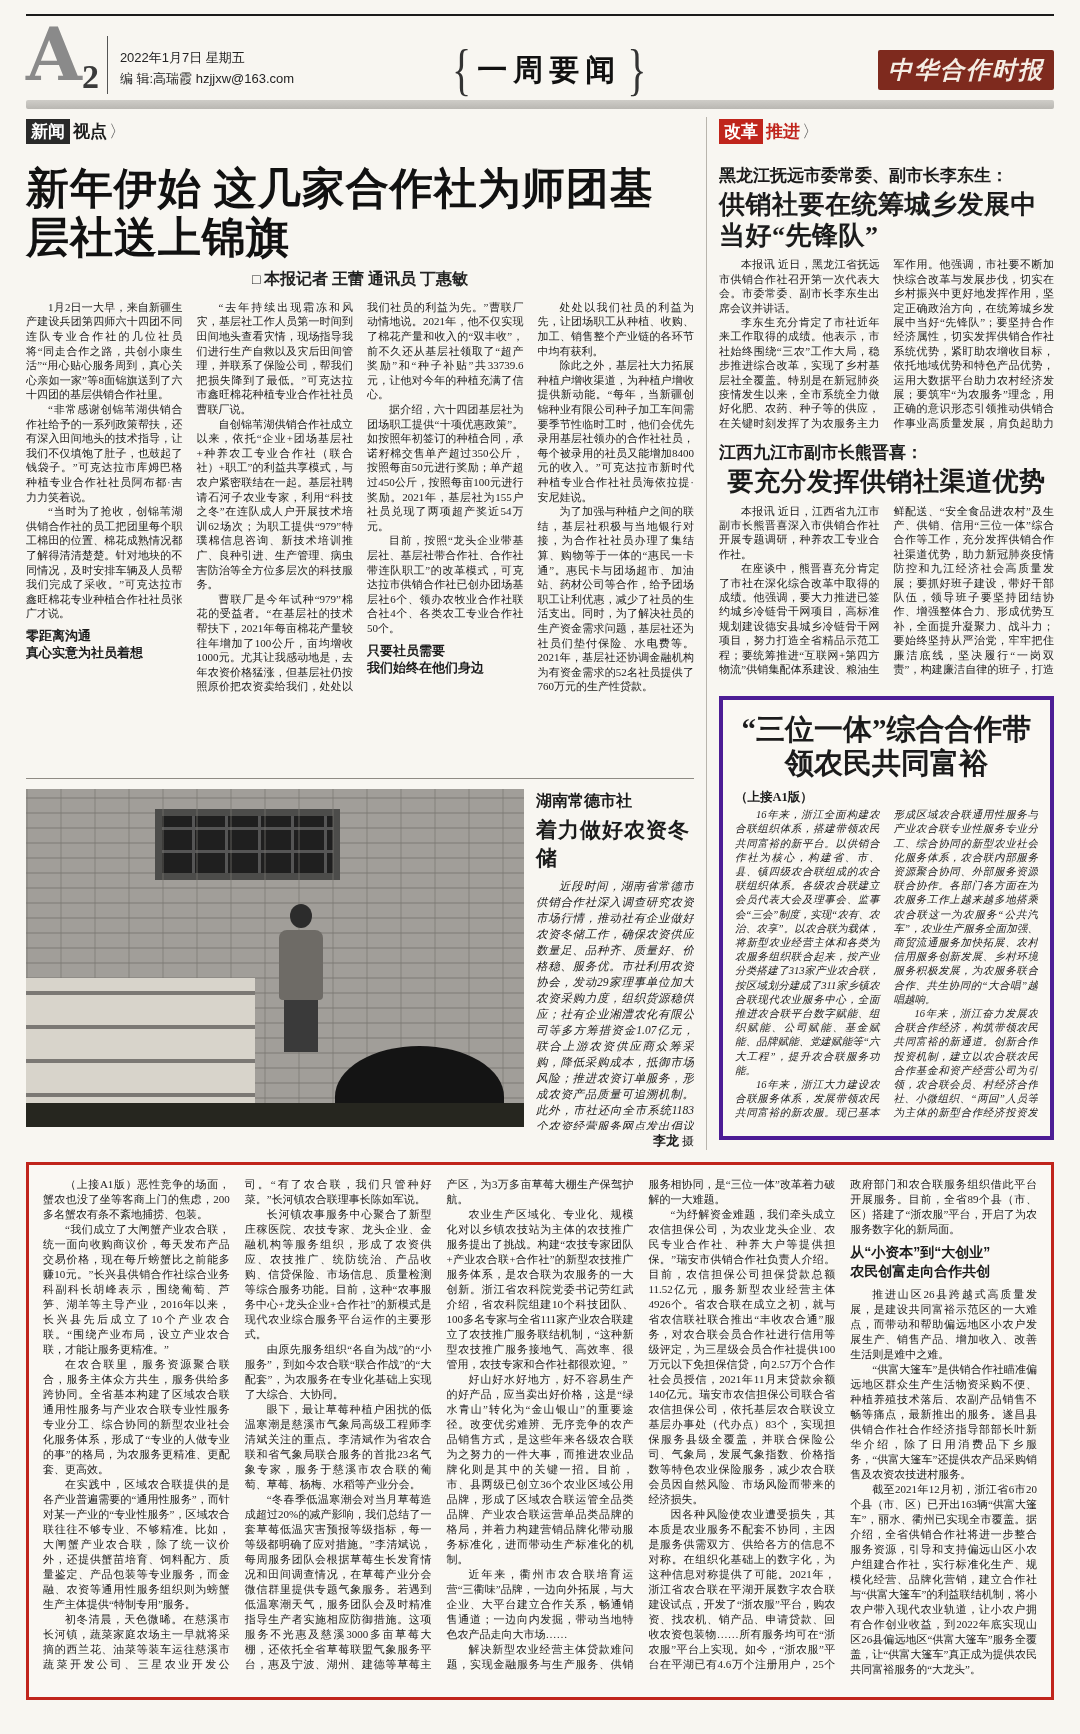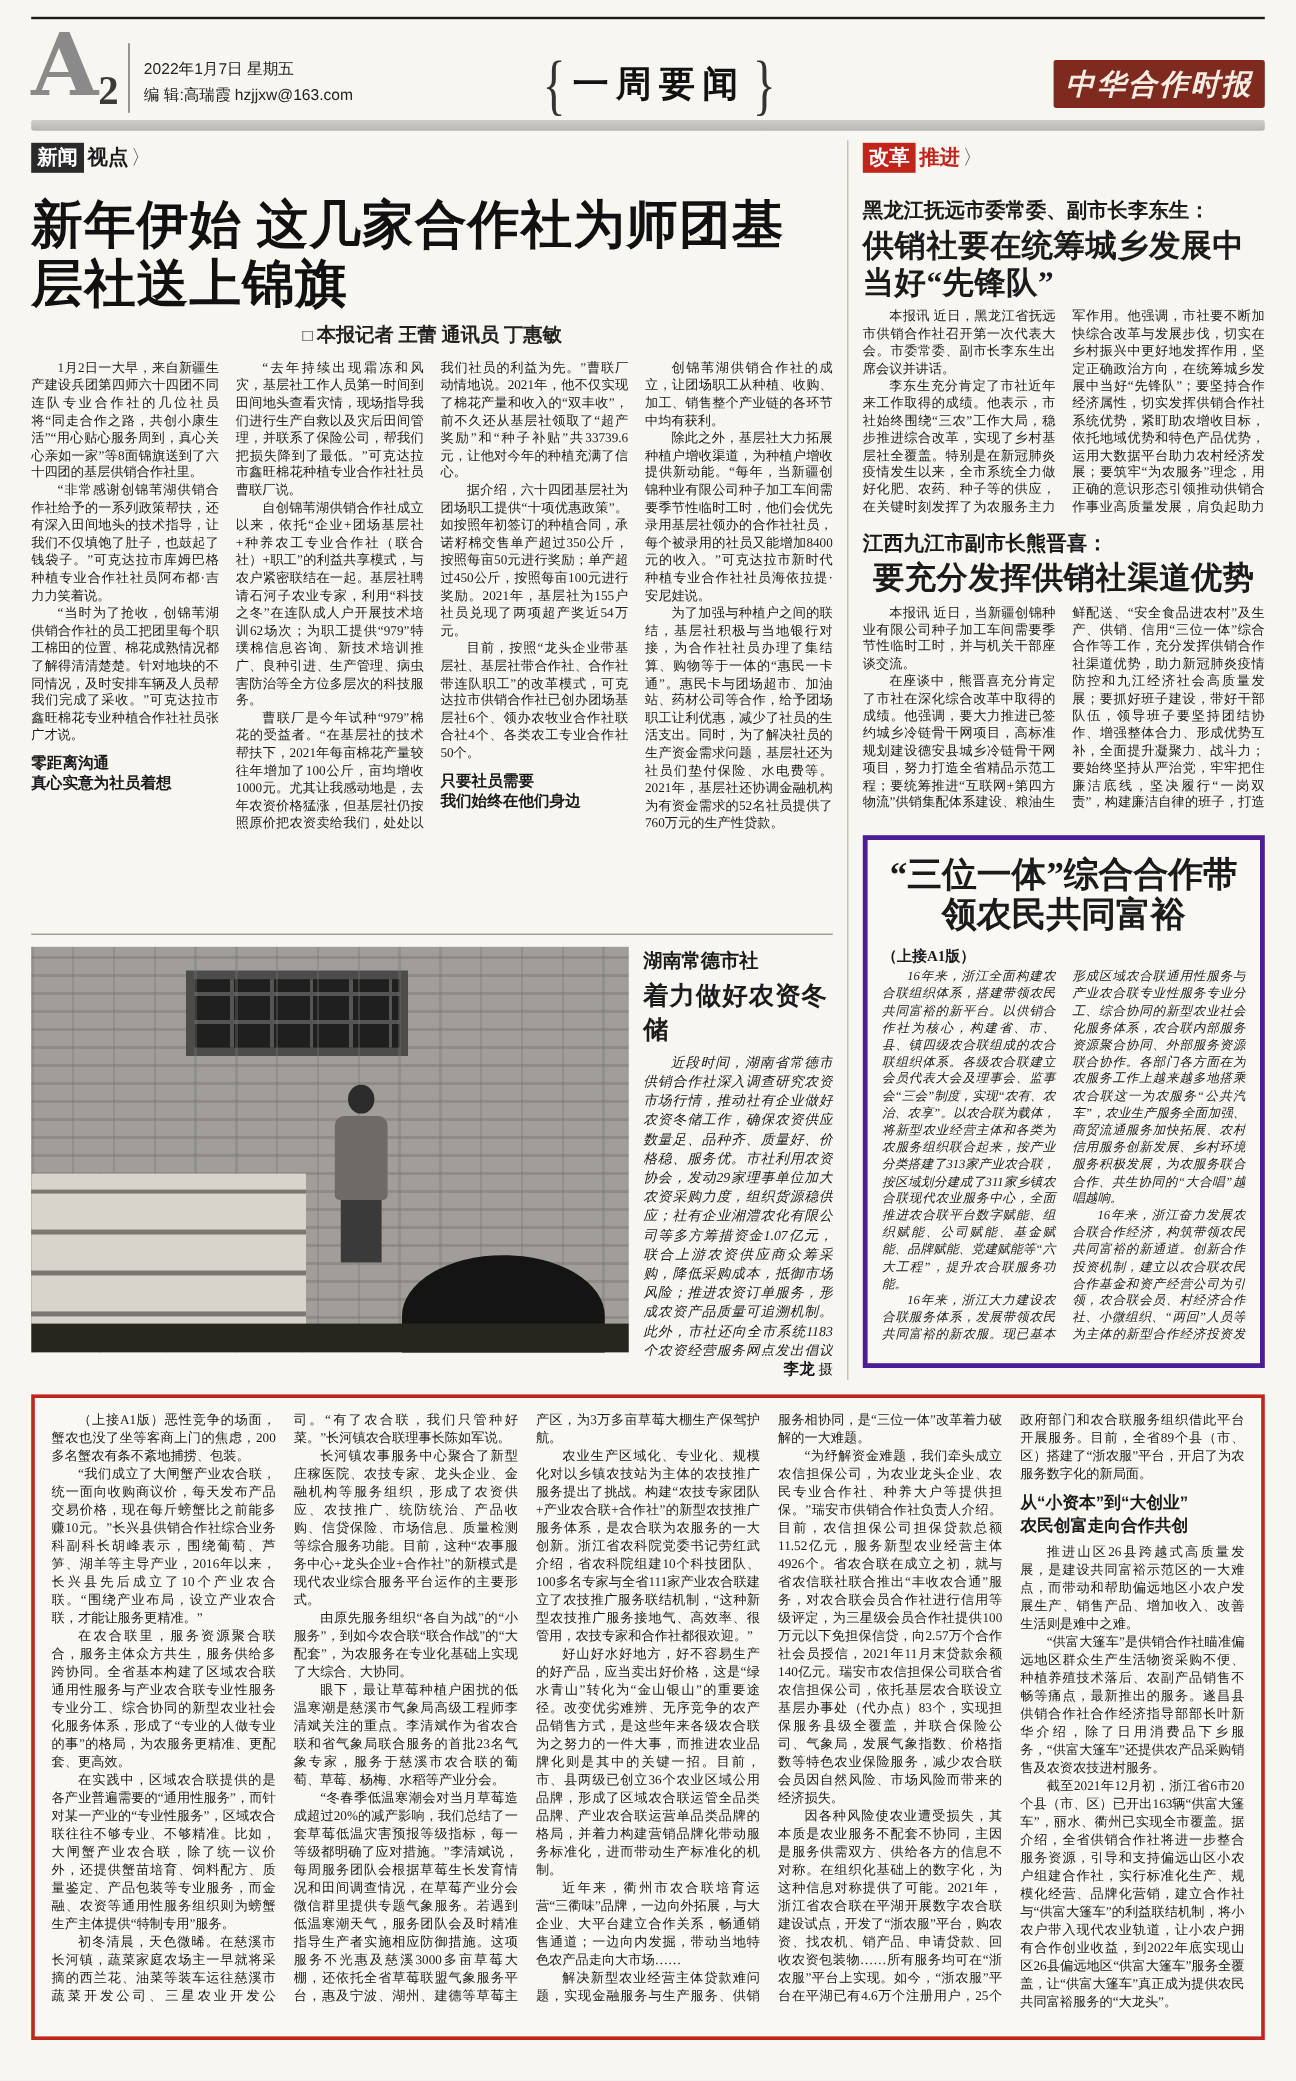--- a/index.html
+++ b/index.html
@@ -124,21 +124,21 @@
           <p class="para">“当时为了抢收，创锦苇湖供销合作社的员工把团里每个职工棉田的位置、棉花成熟情况都了解得清清楚楚。针对地块的不同情况，及时安排车辆及人员帮我们完成了采收。”可克达拉市鑫旺棉花专业种植合作社社员张广才说。</p>
           <p class="inhead">零距离沟通
 真心实意为社员着想</p>
           <p class="para">“去年持续出现霜冻和风灾，基层社工作人员第一时间到田间地头查看灾情，现场指导我们进行生产自救以及灾后田间管理，并联系了保险公司，帮我们把损失降到了最低。”可克达拉市鑫旺棉花种植专业合作社社员曹联厂说。</p>
           <p class="para">自创锦苇湖供销合作社成立以来，依托“企业+团场基层社+种养农工专业合作社（联合社）+职工”的利益共享模式，与农户紧密联结在一起。基层社聘请石河子农业专家，利用“科技之冬”在连队成人户开展技术培训62场次；为职工提供“979”特璞棉信息咨询、新技术培训推广、良种引进、生产管理、病虫害防治等全方位多层次的科技服务。</p>
           <p class="para">曹联厂是今年试种“979”棉花的受益者。“在基层社的技术帮扶下，2021年每亩棉花产量较往年增加了100公斤，亩均增收1000元。尤其让我感动地是，去年农资价格猛涨，但基层社仍按照原价把农资卖给我们，处处以我们社员的利益为先。”曹联厂动情地说。2021年，他不仅实现了棉花产量和收入的“双丰收”，前不久还从基层社领取了“超产奖励”和“种子补贴”共33739.6元，让他对今年的种植充满了信心。</p>
           <p class="para">据介绍，六十四团基层社为团场职工提供“十项优惠政策”。如按照年初签订的种植合同，承诺籽棉交售单产超过350公斤，按照每亩50元进行奖励；单产超过450公斤，按照每亩100元进行奖励。2021年，基层社为155户社员兑现了两项超产奖近54万元。</p>
           <p class="para">目前，按照“龙头企业带基层社、基层社带合作社、合作社带连队职工”的改革模式，可克达拉市供销合作社已创办团场基层社6个、领办农牧业合作社联合社4个、各类农工专业合作社50个。</p>
           <p class="inhead">只要社员需要
 我们始终在他们身边</p>
-          <p class="para">创锦苇湖供销合作社的成立，让团场职工从种植、收购、加工、销售整个产业链的各环节中均有获利。</p>
+          <p class="para">处处以我们社员的利益为先，让团场职工从种植、收购、加工、销售整个产业链的各环节中均有获利。</p>
           <p class="para">除此之外，基层社大力拓展种植户增收渠道，为种植户增收提供新动能。“每年，当新疆创锦种业有限公司种子加工车间需要季节性临时工时，他们会优先录用基层社领办的合作社社员，每个被录用的社员又能增加8400元的收入。”可克达拉市新时代种植专业合作社社员海依拉提·安尼娃说。</p>
           <p class="para">为了加强与种植户之间的联结，基层社积极与当地银行对接，为合作社社员办理了集结算、购物等于一体的“惠民一卡通”。惠民卡与团场超市、加油站、药材公司等合作，给予团场职工让利优惠，减少了社员的生活支出。同时，为了解决社员的生产资金需求问题，基层社还为社员们垫付保险、水电费等。2021年，基层社还协调金融机构为有资金需求的52名社员提供了760万元的生产性贷款。</p>
         </div>
       <hr class="hrule">
       <div class="photo-row">
         <div class="photo">
           <div class="ph-window">
               <i></i>
             </div>
           <div class="ph-person">
@@ -179,21 +179,21 @@
         <div class="body-cols cols2a">
             <p class="para">本报讯 近日，黑龙江省抚远市供销合作社召开第一次代表大会。市委常委、副市长李东生出席会议并讲话。</p>
             <p class="para">李东生充分肯定了市社近年来工作取得的成绩。他表示，市社始终围绕“三农”工作大局，稳步推进综合改革，实现了乡村基层社全覆盖。特别是在新冠肺炎疫情发生以来，全市系统全力做好化肥、农药、种子等的供应，在关键时刻发挥了为农服务主力军作用。他强调，市社要不断加快综合改革与发展步伐，切实在乡村振兴中更好地发挥作用，坚定正确政治方向，在统筹城乡发展中当好“先锋队”；要坚持合作经济属性，切实发挥供销合作社系统优势，紧盯助农增收目标，依托地域优势和特色产品优势，运用大数据平台助力农村经济发展；要筑牢“为农服务”理念，用正确的意识形态引领推动供销合作事业高质量发展，肩负起助力乡村振兴的重要历史使命，在服务“三农”工作中作出新的更大的贡献。</p>
           </div>
       </div>
 
       <div>
         <div class="pretitle">江西九江市副市长熊晋喜：</div>
         <div class="headline2 center">要充分发挥供销社渠道优势</div>
         <div class="body-cols cols2b">
-            <p class="para">本报讯 近日，当新疆创锦种业有限公司种子加工车间需要季节性临时工时，并与机关干部座谈交流。</p>
+            <p class="para">本报讯 近日，江西省九江市副市长熊晋喜深入市供销合作社开展专题调研，种养农工专业合作社。</p>
             <p class="para">在座谈中，熊晋喜充分肯定了市社在深化综合改革中取得的成绩。他强调，要大力推进已签约城乡冷链骨干网项目，高标准规划建设德安县城乡冷链骨干网项目，努力打造全省精品示范工程；要统筹推进“互联网+第四方物流”供销集配体系建设、粮油生鲜配送、“安全食品进农村”及生产、供销、信用“三位一体”综合合作等工作，充分发挥供销合作社渠道优势，助力新冠肺炎疫情防控和九江经济社会高质量发展；要抓好班子建设，带好干部队伍，领导班子要坚持团结协作、增强整体合力、形成优势互补，全面提升凝聚力、战斗力；要始终坚持从严治党，牢牢把住廉洁底线，坚决履行“一岗双责”，构建廉洁自律的班子，打造一支务实高效的干部队伍，努力把市社建设成为党领导下的为农服务组织及为“三农”服务的重要力量，成为党和政府密切联系农民群众的重要桥梁纽带。</p>
           </div>
       </div>
 
       <div class="redbox">
         <div class="rb-headline">“三位一体”综合合作带领农民共同富裕</div>
         <p class="jumpnote">（上接A1版）</p>
         <div class="body-cols cols2r kai">
             <p class="para">16年来，浙江全面构建农合联组织体系，搭建带领农民共同富裕的新平台。以供销合作社为核心，构建省、市、县、镇四级农合联组成的农合联组织体系。各级农合联建立会员代表大会及理事会、监事会“三会”制度，实现“农有、农治、农享”。以农合联为载体，将新型农业经营主体和各类为农服务组织联合起来，按产业分类搭建了313家产业农合联，按区域划分建成了311家乡镇农合联现代农业服务中心，全面推进农合联平台数字赋能、组织赋能、公司赋能、基金赋能、品牌赋能、党建赋能等“六大工程”，提升农合联服务功能。</p>
             <p class="para">16年来，浙江大力建设农合联服务体系，发展带领农民共同富裕的新农服。现已基本形成区域农合联通用性服务与产业农合联专业性服务专业分工、综合协同的新型农业社会化服务体系，农合联内部服务资源聚合协同、外部服务资源联合协作。各部门各方面在为农服务工作上越来越多地搭乘农合联这一为农服务“公共汽车”，农业生产服务全面加强、商贸流通服务加快拓展、农村信用服务创新发展、乡村环境服务积极发展，为农服务联合合作、共生协同的“大合唱”越唱越响。</p>

